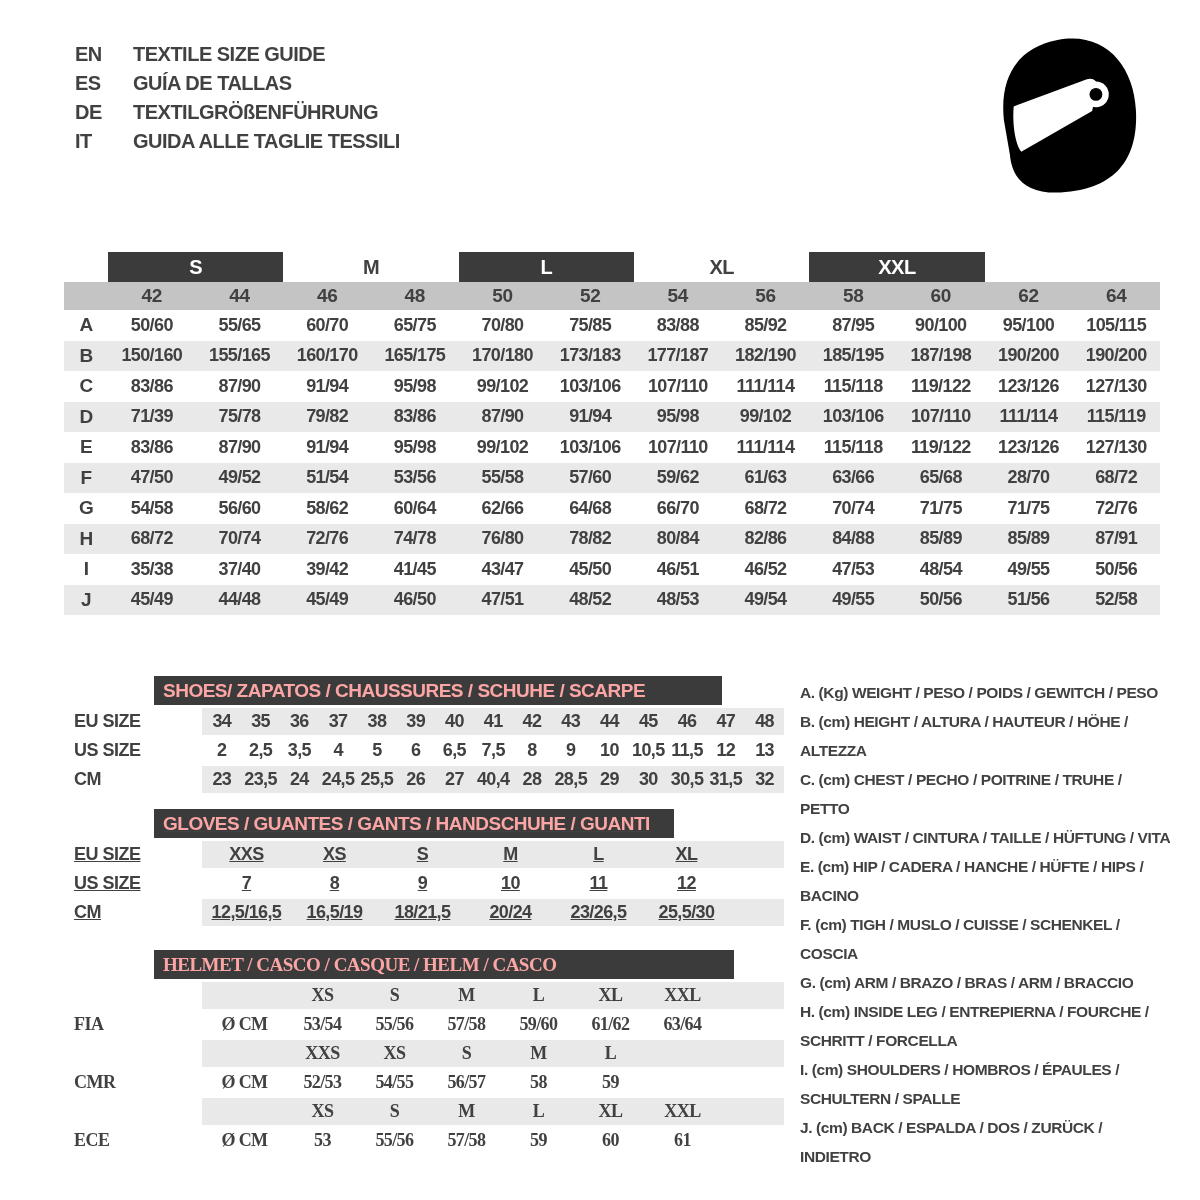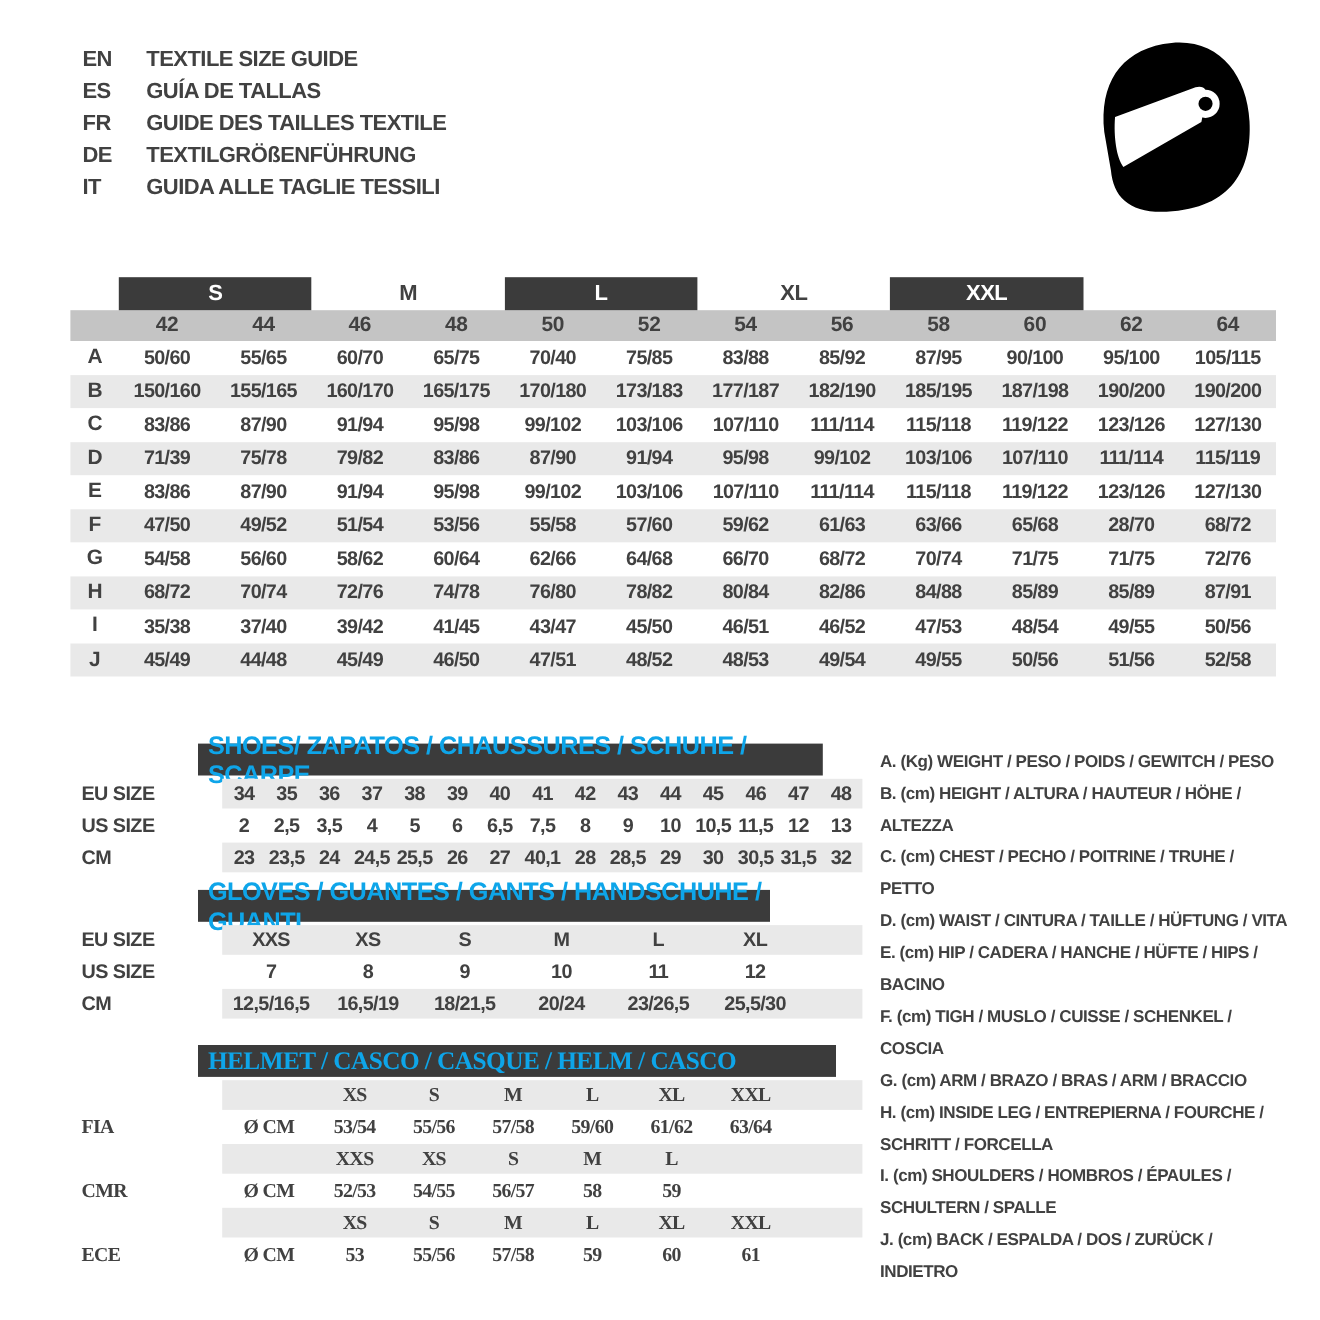--- a/index.html
+++ b/index.html
@@ -22,56 +22,52 @@
   .band-cell{height:30px;display:flex;align-items:center;justify-content:center;font-size:20px;letter-spacing:-0.5px;}
   .band-cell.boxed{background:#3b3b3b;color:#ffffff;}
   .num-band{background:#c4c4c4;height:28px;font-size:19px;}
   .main-row{height:30.5px;font-size:18px;letter-spacing:-0.6px;white-space:nowrap;}
   .main-row.striped{background:#e9e9e9;}
   .letter-cell{font-size:19px;}
 
   
   .bottom-tables{position:absolute;left:74px;top:676px;width:710px;}
   .t-title-row{display:flex;height:29px;margin-bottom:3px;}
-  .t-title{margin-left:106px;background:#3b3b3b;color:#0ea5e9;font-size:23px;letter-spacing:-0.5px;display:flex;align-items:center;padding-left:9px;box-sizing:border-box;}
+  .t-title{margin-left:80px;background:#3b3b3b;color:#fca5a5;font-size:19px;letter-spacing:-0.5px;display:flex;align-items:center;padding-left:9px;box-sizing:border-box;}
   .shoes-title{width:568px;}
   .gloves-title{width:520px;}
   .helmet-title{width:580px;}
   .t-row{display:flex;height:27px;margin-bottom:2px;align-items:center;gap:25px;}
   .t-label{width:106px;font-size:18px;letter-spacing:-0.5px;}
   .t-values{width:596px;height:27px;display:grid;align-items:center;text-align:center;font-size:18px;letter-spacing:-0.6px;white-space:nowrap;}
   .t-values.striped{background:#e9e9e9;}
   .shoes-values{grid-template-columns:repeat(15,1fr);}
   .gloves-values{grid-template-columns:repeat(6,88px) 1fr;}
   .helmet-values{grid-template-columns:84px repeat(6,72px) 1fr;}
-  .gloves-block{margin-top:16px;}
+  .gloves-block{margin-top:16px;text-decoration:underline;}
   .helmet-block{margin-top:24px;font-family:Liberation Serif, serif;}
   .unit-cell{text-align:center;}
 
   
   .legend{position:absolute;left:800px;top:678px;width:372px;}
   .legend-item{font-size:15.5px;line-height:29px;letter-spacing:-0.4px;}
 </style>
 </head>
 <body>
 
 <div class="page">
 
   <div class="langs">
       <div class="lang-row">
         <span class="lang-code">EN</span>
         <span class="lang-title">TEXTILE SIZE GUIDE</span>
       </div>
       <div class="lang-row">
         <span class="lang-code">ES</span>
         <span class="lang-title">GUÍA DE TALLAS</span>
-      </div>
-      <div class="lang-row">
-        <span class="lang-code">FR</span>
-        <span class="lang-title">GUIDE DES TAILLES TEXTILE</span>
       </div>
       <div class="lang-row">
         <span class="lang-code">DE</span>
         <span class="lang-title">TEXTILGRÖßENFÜHRUNG</span>
       </div>
       <div class="lang-row">
         <span class="lang-code">IT</span>
         <span class="lang-title">GUIDA ALLE TAGLIE TESSILI</span>
       </div>
     </div>
@@ -108,21 +104,21 @@
         <div>62</div>
         <div>64</div>
       </div>
     <div id="main-rows">
         <div class="main-row grid13">
           <div class="letter-cell">A</div>
           <div>50/60</div>
           <div>55/65</div>
           <div>60/70</div>
           <div>65/75</div>
-          <div>70/40</div>
+          <div>70/80</div>
           <div>75/85</div>
           <div>83/88</div>
           <div>85/92</div>
           <div>87/95</div>
           <div>90/100</div>
           <div>95/100</div>
           <div>105/115</div>
         </div>
         <div class="main-row grid13 striped">
           <div class="letter-cell">B</div>
@@ -310,21 +306,21 @@
         <div class="t-row">
           <div class="t-label">CM</div>
           <div class="t-values shoes-values striped">
             <div>23</div>
             <div>23,5</div>
             <div>24</div>
             <div>24,5</div>
             <div>25,5</div>
             <div>26</div>
             <div>27</div>
-            <div>40,1</div>
+            <div>40,4</div>
             <div>28</div>
             <div>28,5</div>
             <div>29</div>
             <div>30</div>
             <div>30,5</div>
             <div>31,5</div>
             <div>32</div>
           </div>
         </div>
       </div>

